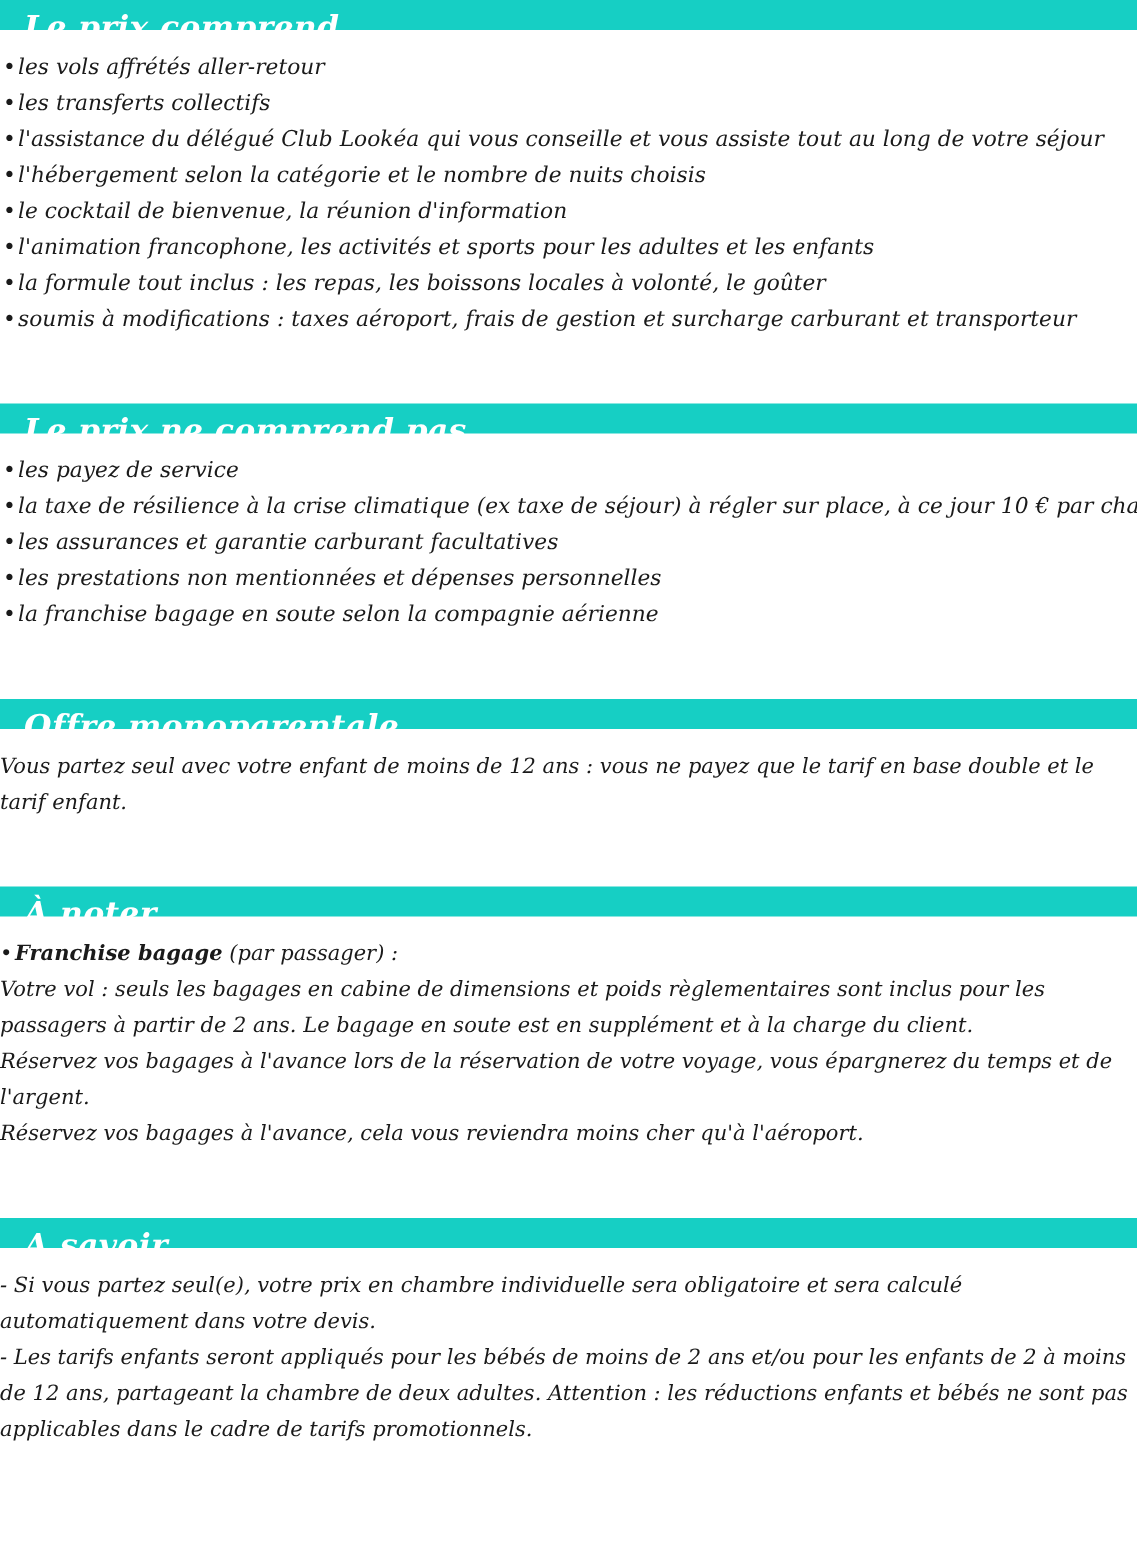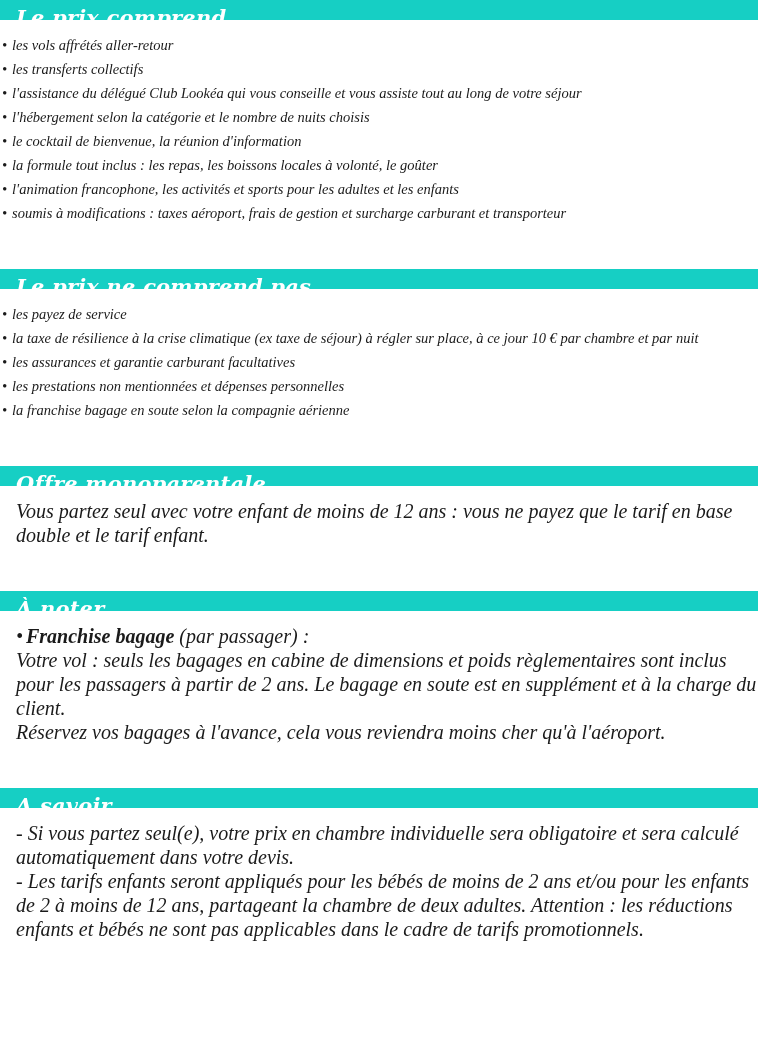--- a/index.html
+++ b/index.html
@@ -46,55 +46,54 @@
     white-space: nowrap;
   }
   .bullet-list li::before {
     content: "\2022";
     display: inline-block;
     width: 10px;
     color: #1a1a1a;
   }
   .para {
     font-style: italic;
-    font-size: 20px;
+    font-size: 14px;
     line-height: 24px;
     color: #1a1a1a;
     margin: 0;
-    padding-left: 16px;
   }
   .para-strong {
     font-weight: bold;
     font-style: italic;
   }
   .spacer-block { height: 44px; }
   .bullet-inline::before {
     content: "\2022";
     display: inline-block;
     width: 10px;
   }
   .sec { margin: 0; }
-  .body-pad { padding: 13px 0 0 0; font-family: Liberation Serif, serif; }
+  .body-pad { padding: 13px 0 0 0; }
 </style>
 </head>
 <body>
 
 <div class="page">
 
   <div class="sec">
     <div class="section-header">Le prix comprend</div>
     <div class="section-body body-pad">
       <ul class="bullet-list">
         <li>les vols affrétés aller-retour</li>
         <li>les transferts collectifs</li>
         <li>l'assistance du délégué Club Lookéa qui vous conseille et vous assiste tout au long de votre séjour</li>
         <li>l'hébergement selon la catégorie et le nombre de nuits choisis</li>
         <li>le cocktail de bienvenue, la réunion d'information</li>
+        <li>l'animation francophone, les activités et sports pour les adultes et les enfants</li>
         <li>la formule tout inclus : les repas, les boissons locales à volonté, le goûter</li>
-        <li>l'animation francophone, les activités et sports pour les adultes et les enfants</li>
         <li>soumis à modifications : taxes aéroport, frais de gestion et surcharge carburant et transporteur</li>
       </ul>
     </div>
   </div>
 
   <div class="spacer-block"></div>
 
   <div class="sec">
     <div class="section-header">Le prix ne comprend pas</div>
     <div class="section-body body-pad">
@@ -117,20 +116,21 @@
     </div>
   </div>
 
   <div class="spacer-block"></div>
 
   <div class="sec">
     <div class="section-header">À noter</div>
     <div class="section-body body-pad">
       <p class="para bullet-inline"><span class="para-strong">Franchise bagage</span> <span>(par passager) :</span></p>
       <p class="para">Votre vol : seuls les bagages en cabine de dimensions et poids règlementaires sont inclus pour les passagers à partir de 2 ans. Le bagage en soute est en supplément et à la charge du client.</p>
+      <p class="para">Réservez vos bagages à l'avance lors de la réservation de votre voyage, vous épargnerez du temps et de l'argent.</p>
       <p class="para">Réservez vos bagages à l'avance, cela vous reviendra moins cher qu'à l'aéroport.</p>
     </div>
   </div>
 
   <div class="spacer-block"></div>
 
   <div class="sec">
     <div class="section-header">A savoir</div>
     <div class="section-body body-pad">
       <p class="para">- Si vous partez seul(e), votre prix en chambre individuelle sera obligatoire et sera calculé automatiquement dans votre devis.</p>

